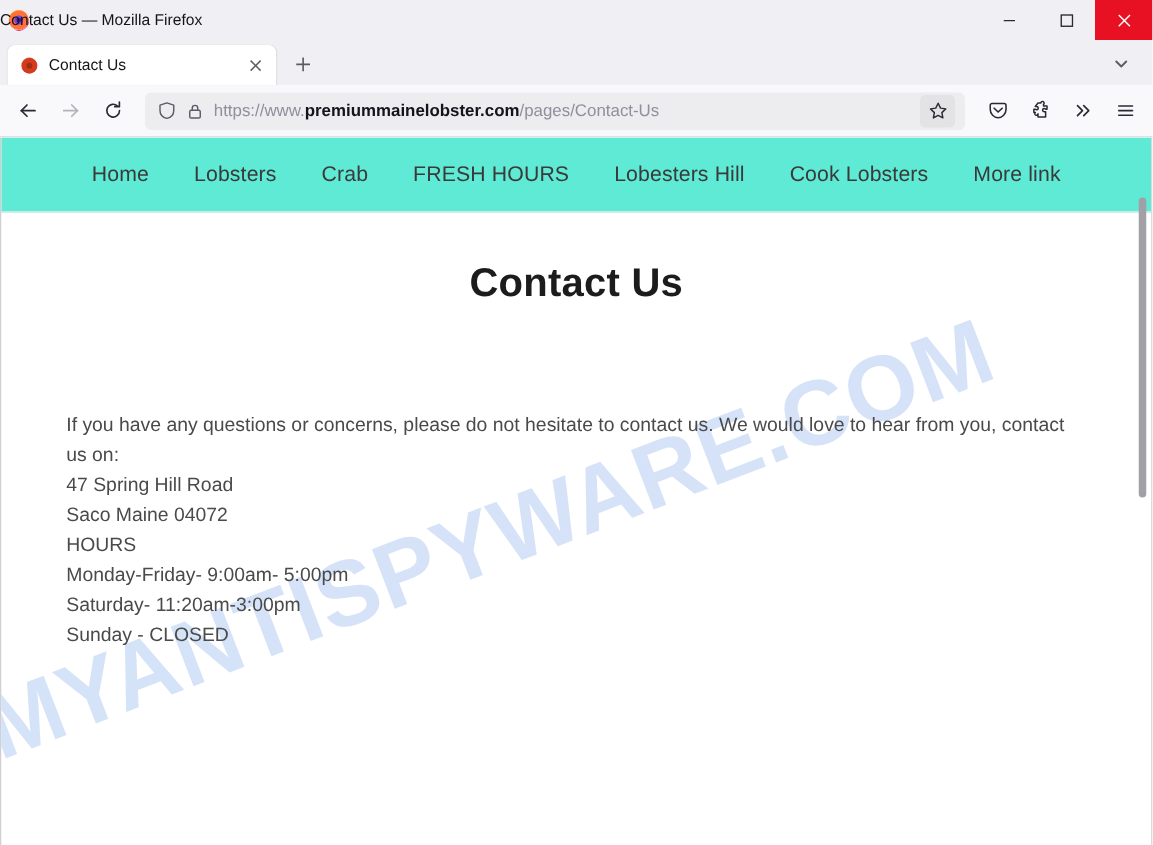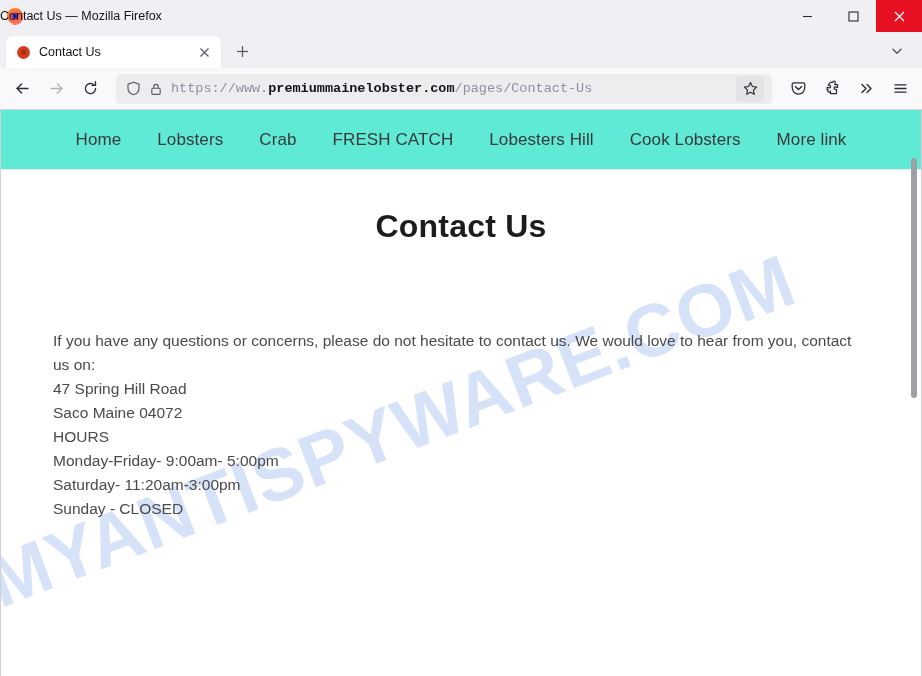--- a/index.html
+++ b/index.html
@@ -89,21 +89,20 @@
 
   
   .navbar {
     height: 42px;
     background: #f9f9fb;
     display: flex;
     align-items: center;
     padding: 0 6px;
     gap: 2px;
     border-bottom: 1px solid #d7d7db;
-    font-family: Liberation Mono, monospace;
   }
   .nav-icon-btn {
     width: 32px; height: 32px;
     display: flex; align-items: center; justify-content: center;
     border-radius: 4px;
     color: #2b2a33;
     flex: 0 0 auto;
   }
   .nav-icon-btn.disabled { color: #b3b3b8; }
 
@@ -356,21 +355,21 @@
     </div>
   </div>
 </div>
 
 <div class="content">
 
   <div class="site-nav">
     <a href="#">Home</a>
     <a href="#">Lobsters</a>
     <a href="#">Crab</a>
-    <a href="#">FRESH CATCH</a>
+    <a href="#">FRESH HOURS</a>
     <a href="#">Lobesters Hill</a>
     <a href="#">Cook Lobsters</a>
     <a href="#">More link</a>
   </div>
 
   <h1 class="page-title">Contact Us</h1>
 
   <div class="watermark">MYANTISPYWARE.COM</div>
 
   <div class="body-copy">

